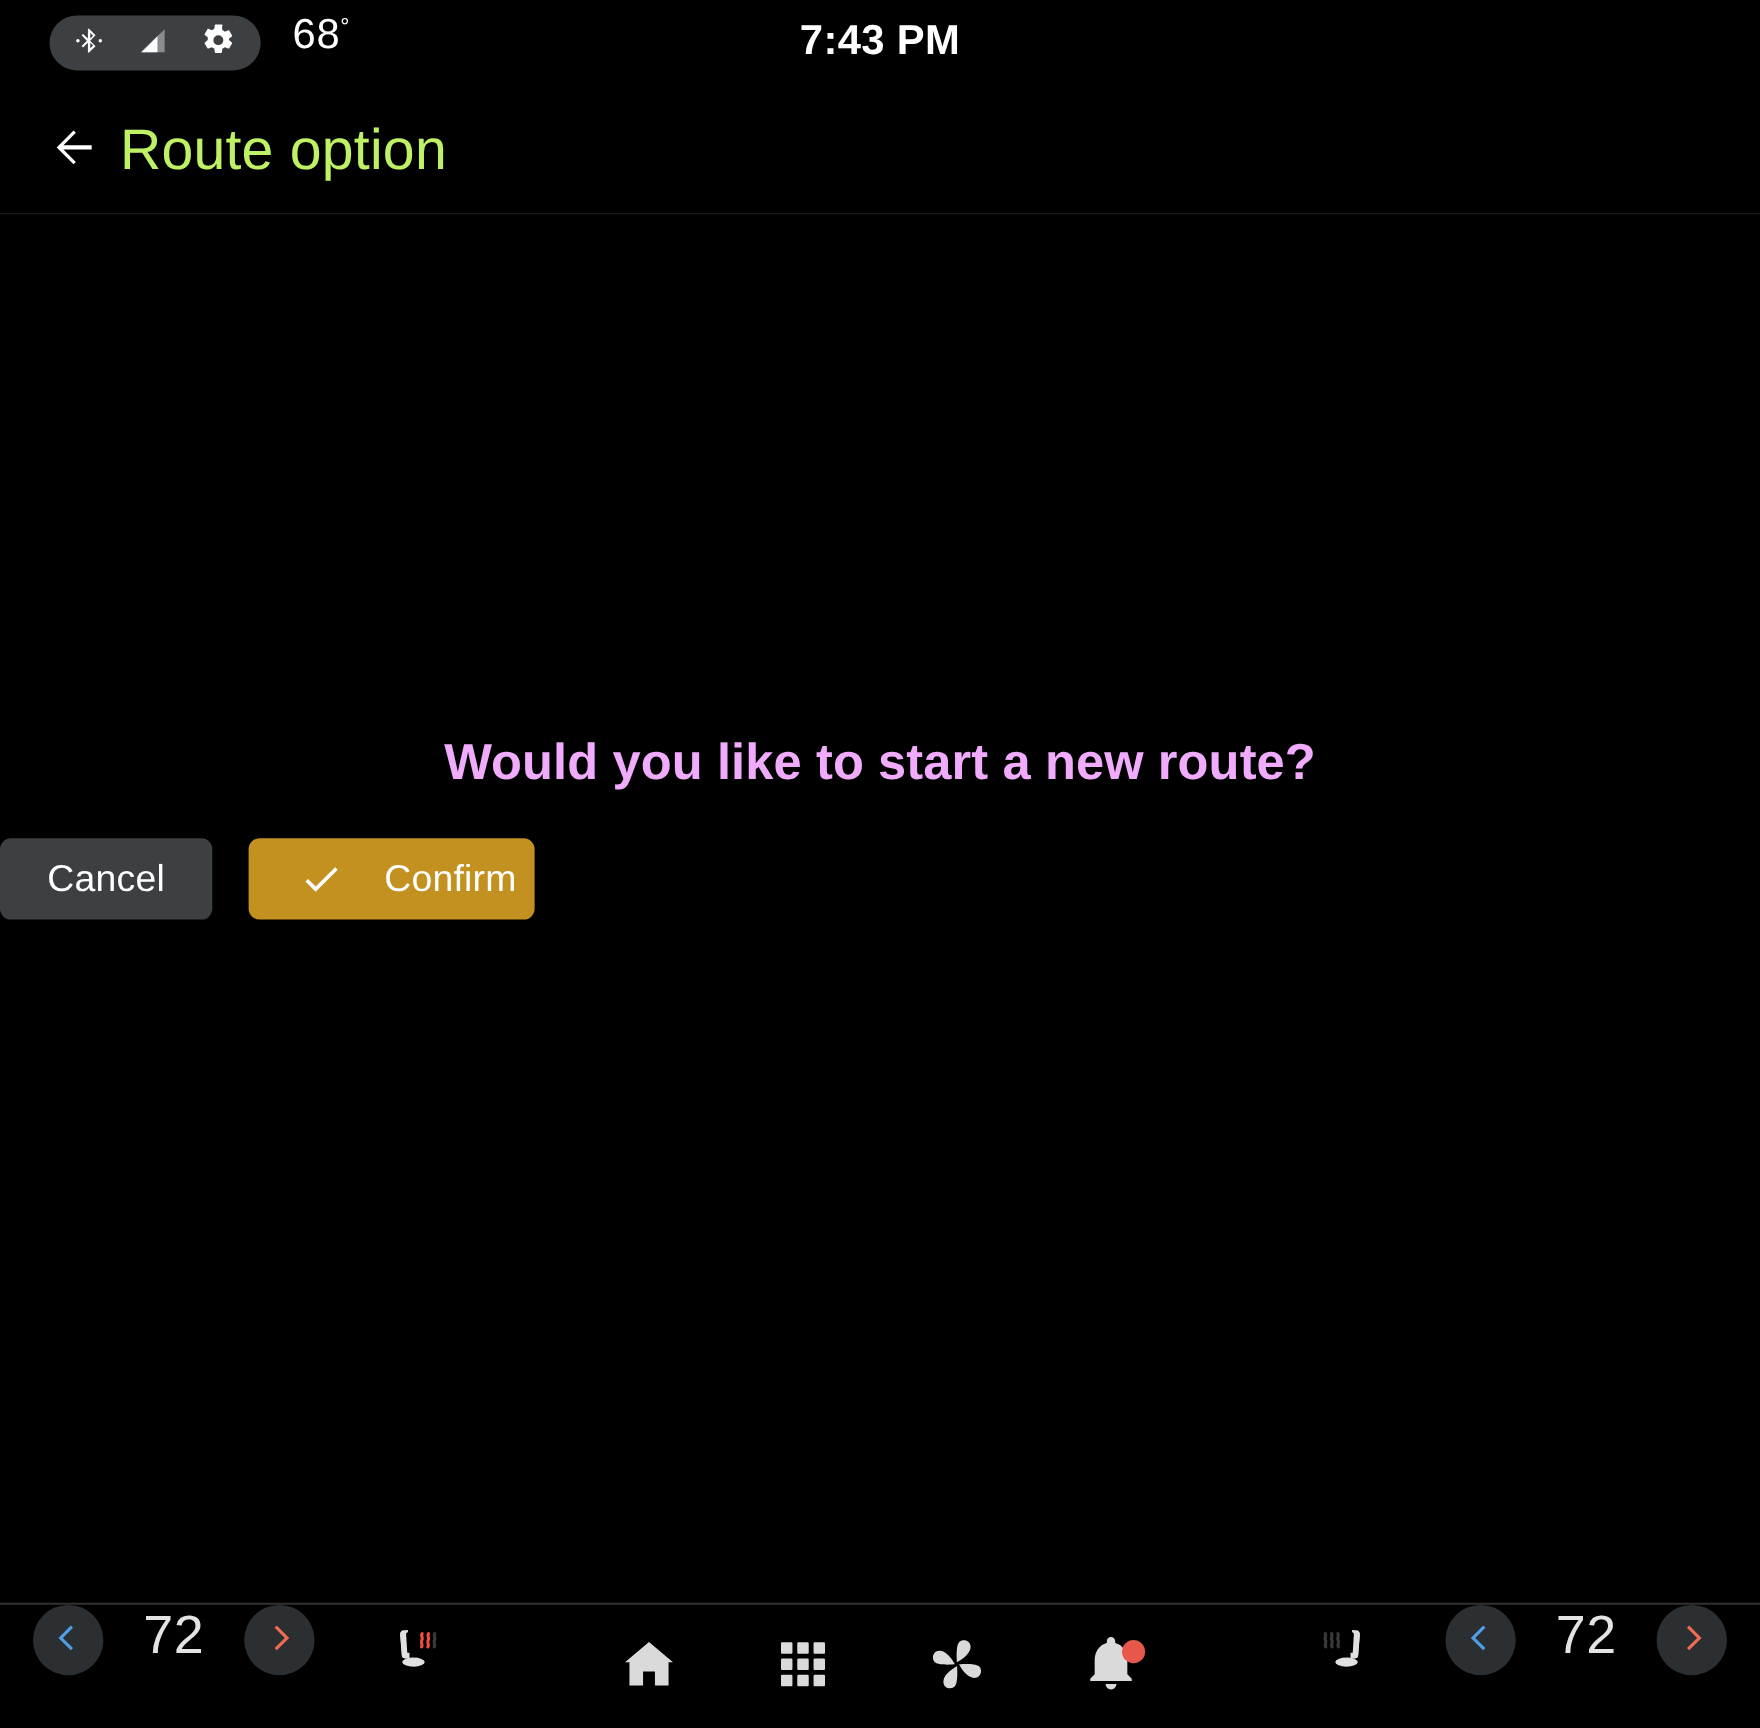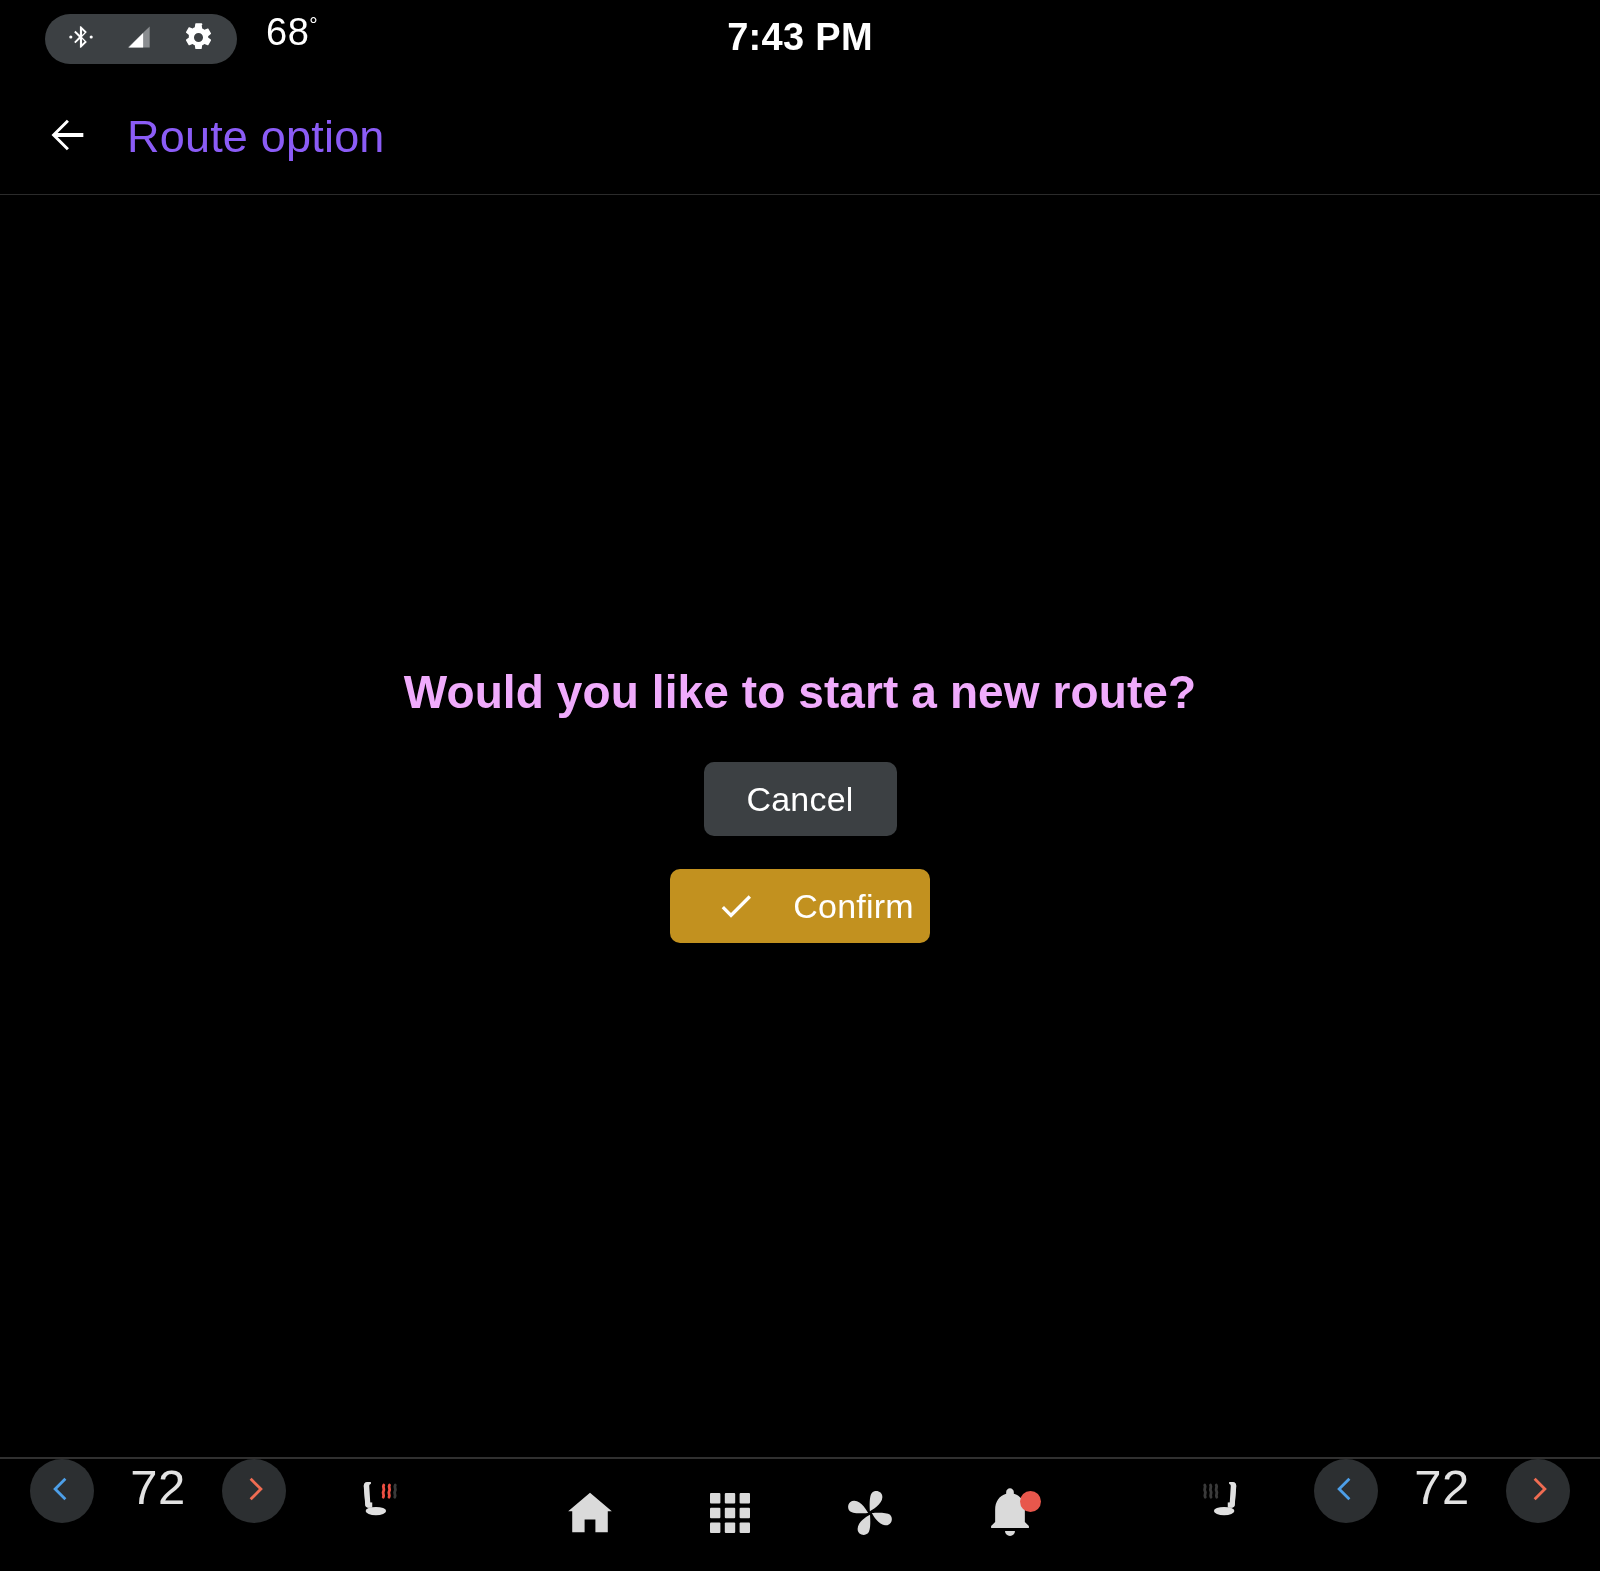--- a/index.html
+++ b/index.html
@@ -79,24 +79,24 @@
   }
   #back-button {
     margin-left: 40px;
     width: 56px; height: 56px;
     display: flex;
     align-items: center;
     justify-content: center;
     cursor: pointer;
   }
   #page-title {
-    margin-left: 31px;
-    font-size: 45px;
+    margin-left: 13px;
+    font-size: 52px;
     font-weight: 400;
-    color: #8b5cf6;
+    color: #bef264;
     letter-spacing: 0.2px;
   }
   #header-divider {
     position: absolute;
     left: 0; top: 194px;
     width: 1600px;
     height: 1px;
     background: #2b2b2b;
   }
 
@@ -118,24 +118,23 @@
   #dialog-message {
     font-size: 46px;
     font-weight: 700;
     color: #f0abfc;
     letter-spacing: 0.1px;
     line-height: 1.2;
   }
   #dialog-buttons {
     margin-top: 42px;
     display: flex;
-    justify-content: center;
+    justify-content: flex-start;
     align-items: center;
     gap: 33px;
-    flex-direction: column;
   }
   .dlg-btn {
     border: none;
     border-radius: 10px;
     font-family: "Liberation Sans", sans-serif;
     font-size: 34px;
     font-weight: 400;
     color: #ffffff;
     cursor: pointer;
     display: inline-flex;

